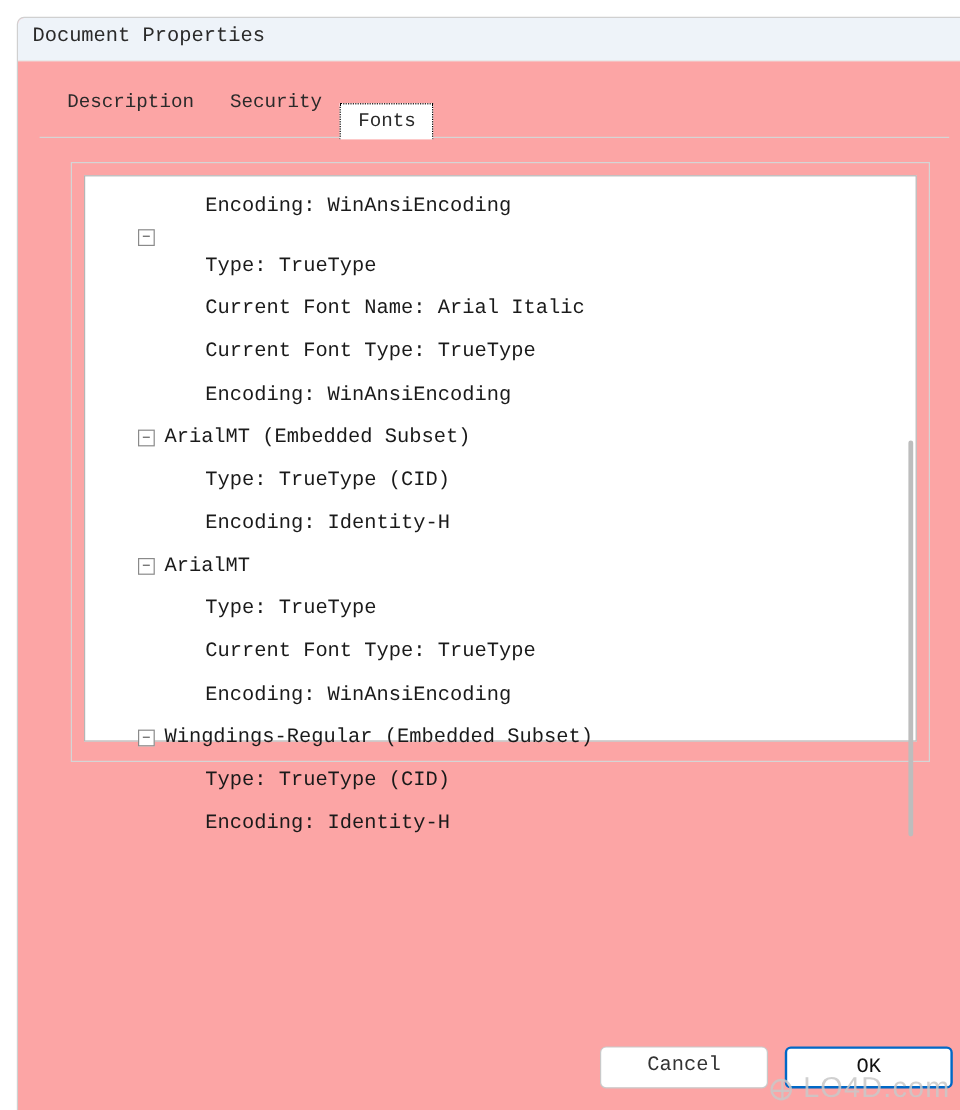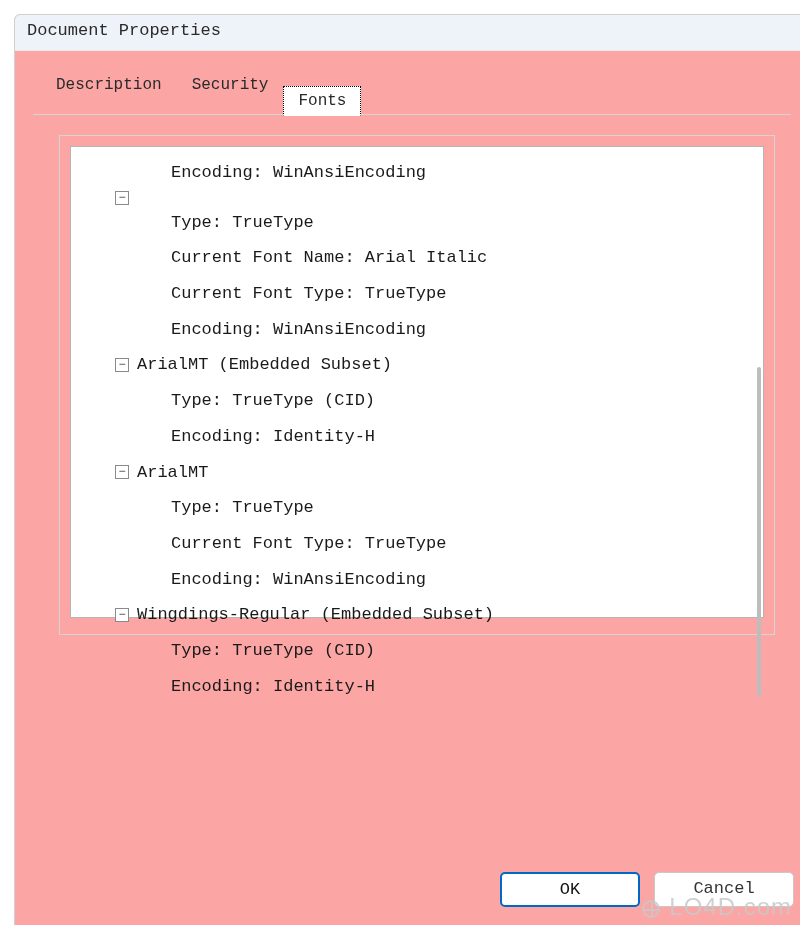--- a/index.html
+++ b/index.html
@@ -227,22 +227,22 @@
           <div class="tree-row child">Type: TrueType (CID)</div>
           <div class="tree-row child">Encoding: Identity-H</div>
 
         </div>
         <div class="scrollbar-track"></div>
       </div>
     </div>
   </div>
 
   <div class="button-row">
+    <div class="btn btn-cancel">Cancel</div>
     <div class="btn btn-ok">OK</div>
-    <div class="btn btn-cancel">Cancel</div>
   </div>
 
 </div>
 
 <div class="watermark">
   <span class="globe"></span>
   <span>LO4D.com</span>
 </div>
 
 </body></html>

